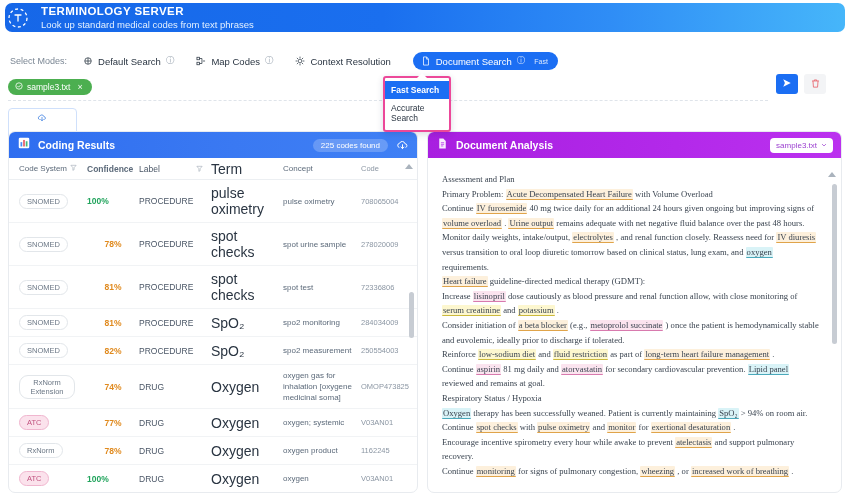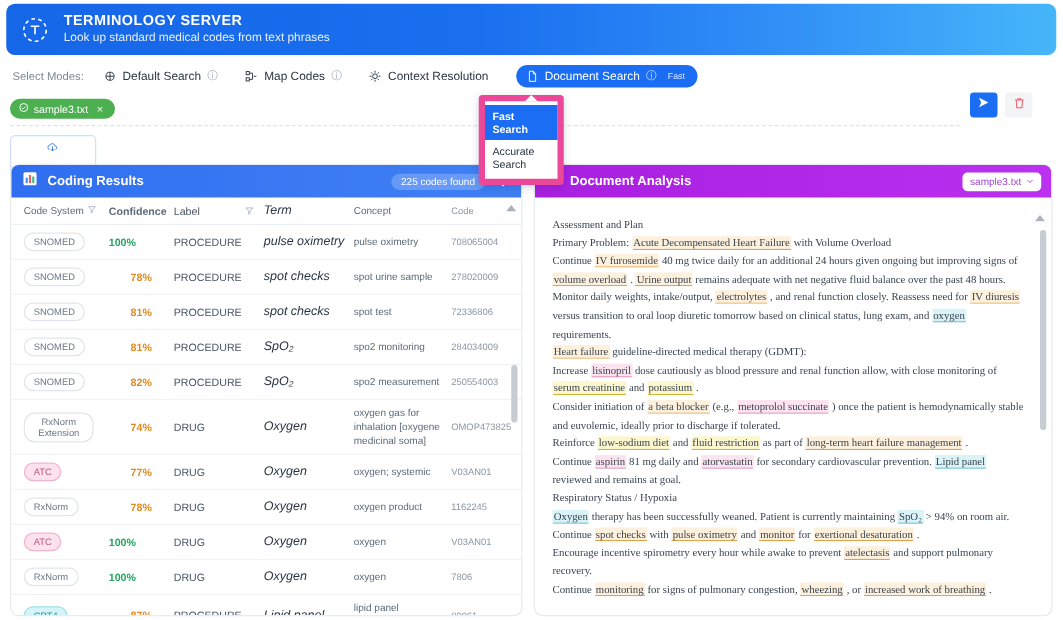--- a/index.html
+++ b/index.html
@@ -6,24 +6,24 @@
   html, body {
     width: 850px; height: 496px;
     background: #ffffff;
     font-family: "Liberation Sans", sans-serif;
     overflow: hidden;
   }
   .app { width: 850px; height: 496px; position: relative; background: #fff; }
 
   
   .banner {
-    position: absolute; left: 5px; top: 3px; width: 840px; height: 41px;
+    position: absolute; left: 5px; top: 3px; width: 840px; height: 29px;
     border-radius: 7px;
     background: linear-gradient(90deg,#1667e8 0%,#1a6fef 45%,#2f8df6 72%,#46b6fa 100%);
-    display: flex; align-items: center; padding-left: 10px; overflow: hidden;
+    display: flex; align-items: center; overflow: hidden;
   }
   .banner-logo {
     width: 26px; height: 26px; flex: 0 0 26px; margin-right: 10px;
     display: flex; align-items: center; justify-content: center;
   }
   .banner-text { display: flex; flex-direction: column; justify-content: center; }
   .banner-title {
     color: #fff; font-size: 11.5px; font-weight: bold; letter-spacing: .4px; line-height: 14px;
   }
   .banner-sub { color: #e3f0ff; font-size: 9.5px; line-height: 13px; }
@@ -45,21 +45,21 @@
     padding: 3px 10px 3px 8px; margin-right: 0;
   }
   .mode-active .info { color: #cfe0fb; }
   .mode-badge {
     font-size: 7px; color: #dbe8fd; margin-left: 4px;
   }
 
   
   .dropdown {
     position: absolute; left: 383px; top: 76px; width: 68px;
-    background: #fff; border: 5px solid #ec4899; border-radius: 3px;
+    background: #fff; border: 2px solid #ec4899; border-radius: 3px;
     box-shadow: 0 2px 7px rgba(20,40,80,.16); z-index: 40; padding: 3px 0 3px 0;
   }
   .dropdown:before {
     content: ""; position: absolute; top: -5px; left: 32px;
     border-left: 5px solid transparent; border-right: 5px solid transparent;
     border-bottom: 5px solid #fff;
   }
   .dd-item { font-size: 8.5px; padding: 4px 6px; color: #2a3542; cursor: pointer; }
   .dd-item.sel { background: #1b6ef3; color: #fff; font-weight: bold; }
 
@@ -131,21 +131,21 @@
   }
   .th { font-size: 8px; color: #5c6a7a; display: flex; align-items: center; gap: 3px; }
   .tbody { position: relative; height: 314px; overflow: hidden; }
   .trow {
     display: flex; align-items: center; border-bottom: 1px solid #f1f3f5;
     padding: 5px 4px; min-height: 28px;
   }
   .c-sys   { width: 74px; flex: 0 0 74px; display: flex; justify-content: flex-start; padding-left: 6px; }
   .c-conf  { width: 52px; flex: 0 0 52px; font-size: 8.5px; font-weight: bold; }
   .c-label { width: 72px; flex: 0 0 72px; font-size: 8.5px; color: #4a5666; gap: 36px; }
-  .c-term  { width: 72px; flex: 0 0 72px; font-size: 10px; color: #2a3542; font-style: italic; }
+  .c-term  { width: 72px; flex: 0 0 72px; font-size: 14px; color: #2a3542; }
   .c-conc  { width: 78px; flex: 0 0 78px; font-size: 8px; color: #5c6a7a; line-height: 11px; }
   .c-code  { width: 58px; flex: 0 0 58px; font-size: 7.5px; color: #8b96a3; }
   .sys-chip {
     display: inline-flex; align-items: center; justify-content: center;
     border-radius: 9px; font-size: 7.5px; padding: 2px 7px; text-align: center;
     line-height: 9px; white-space: nowrap;
   }
   .sys-chip.two-line { white-space: normal; padding: 2px 5px; width: 56px; }
   .conf-high { color: #22a45d; }
   .conf-mid  { color: #e08a1e; text-align: center; }

